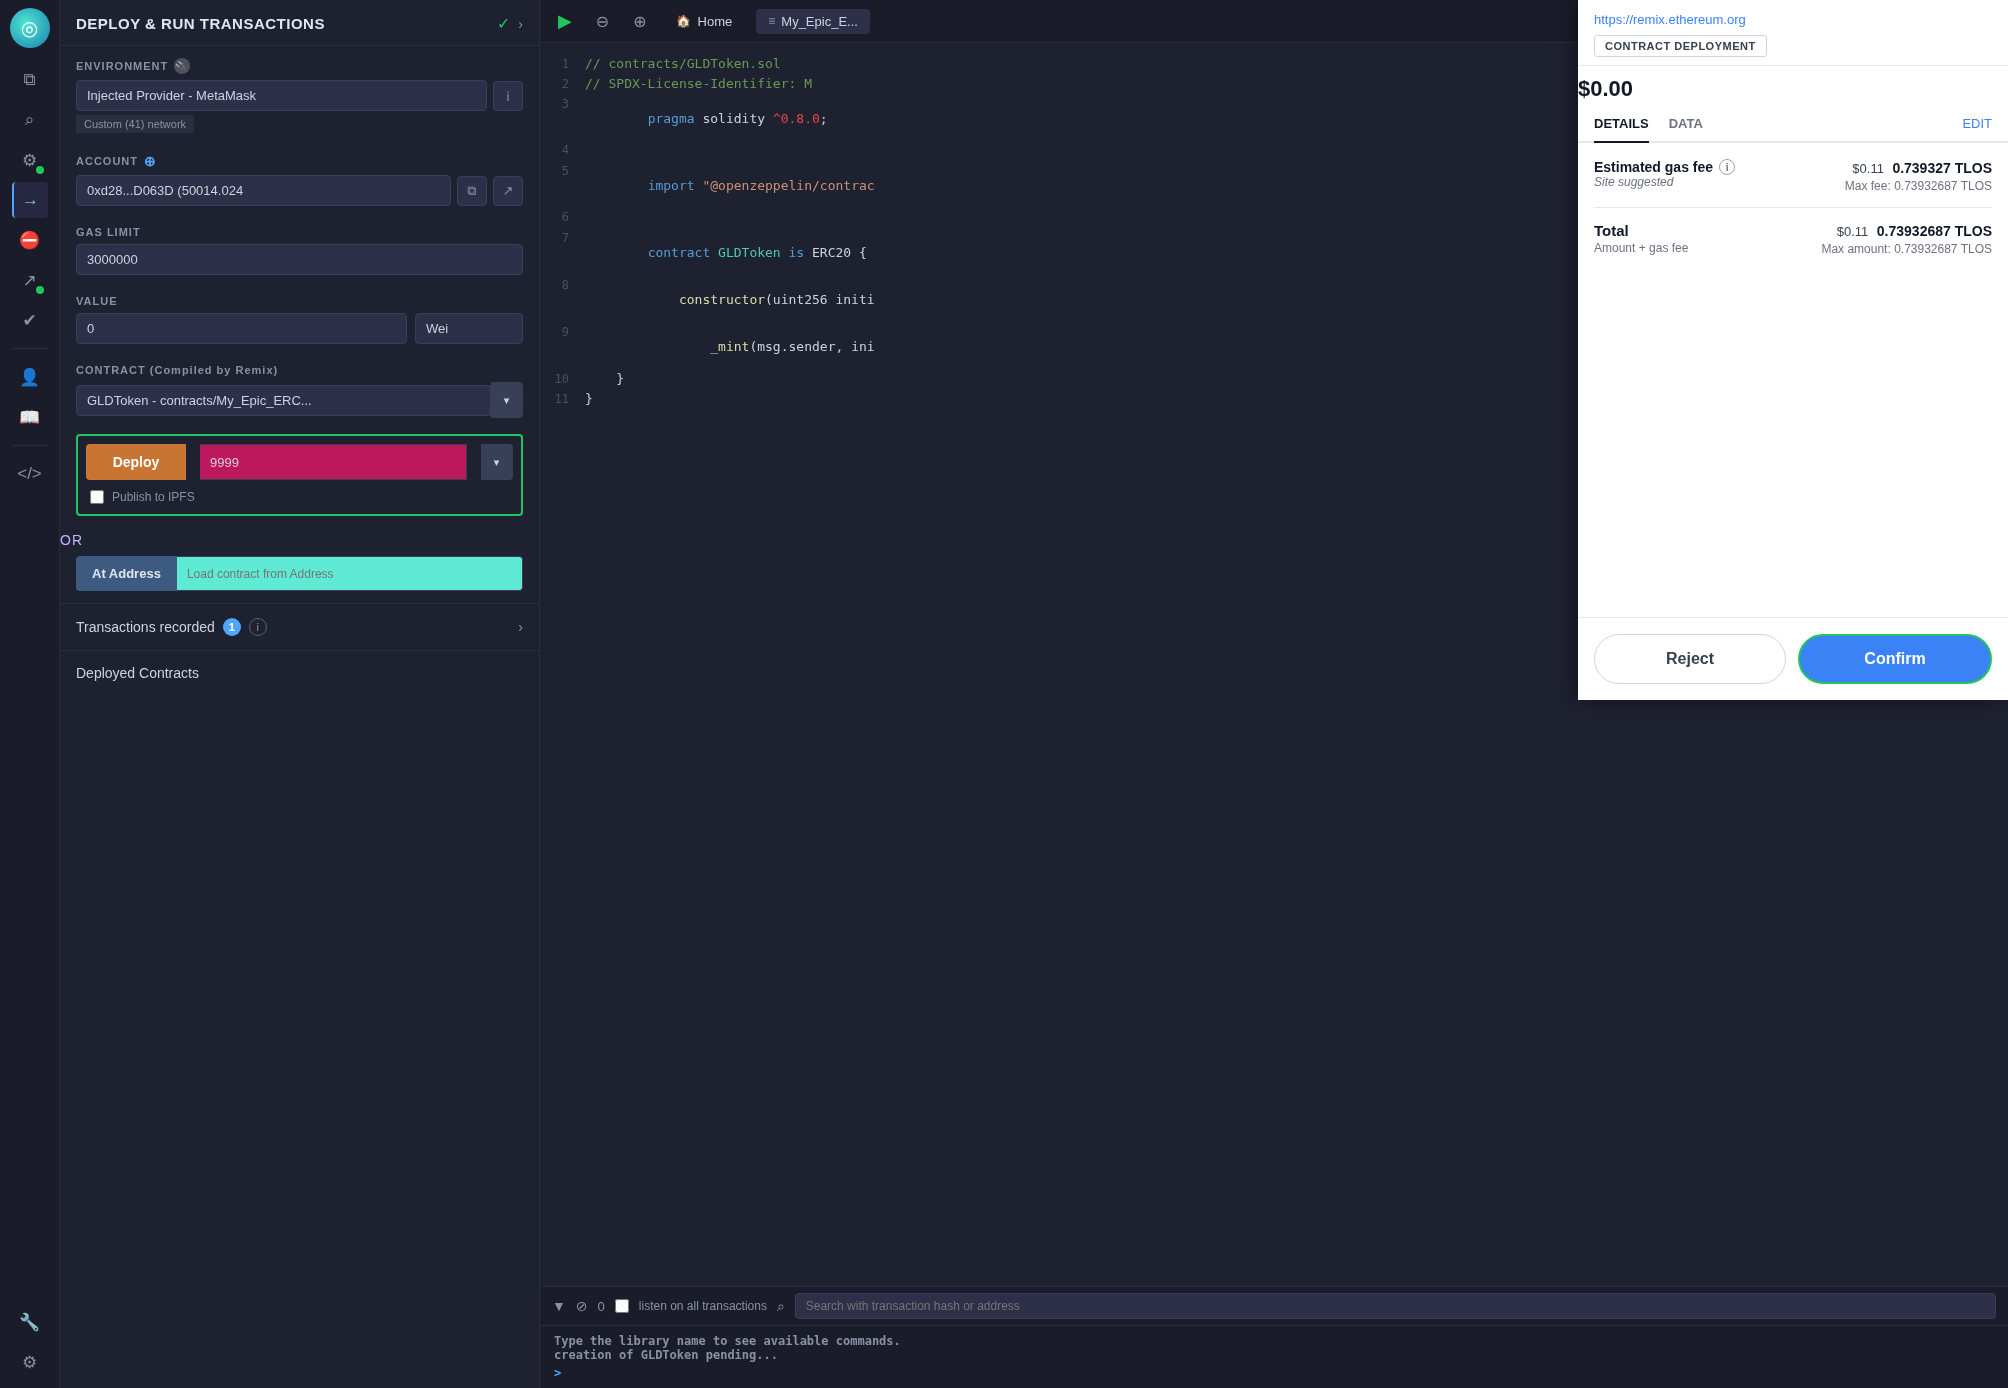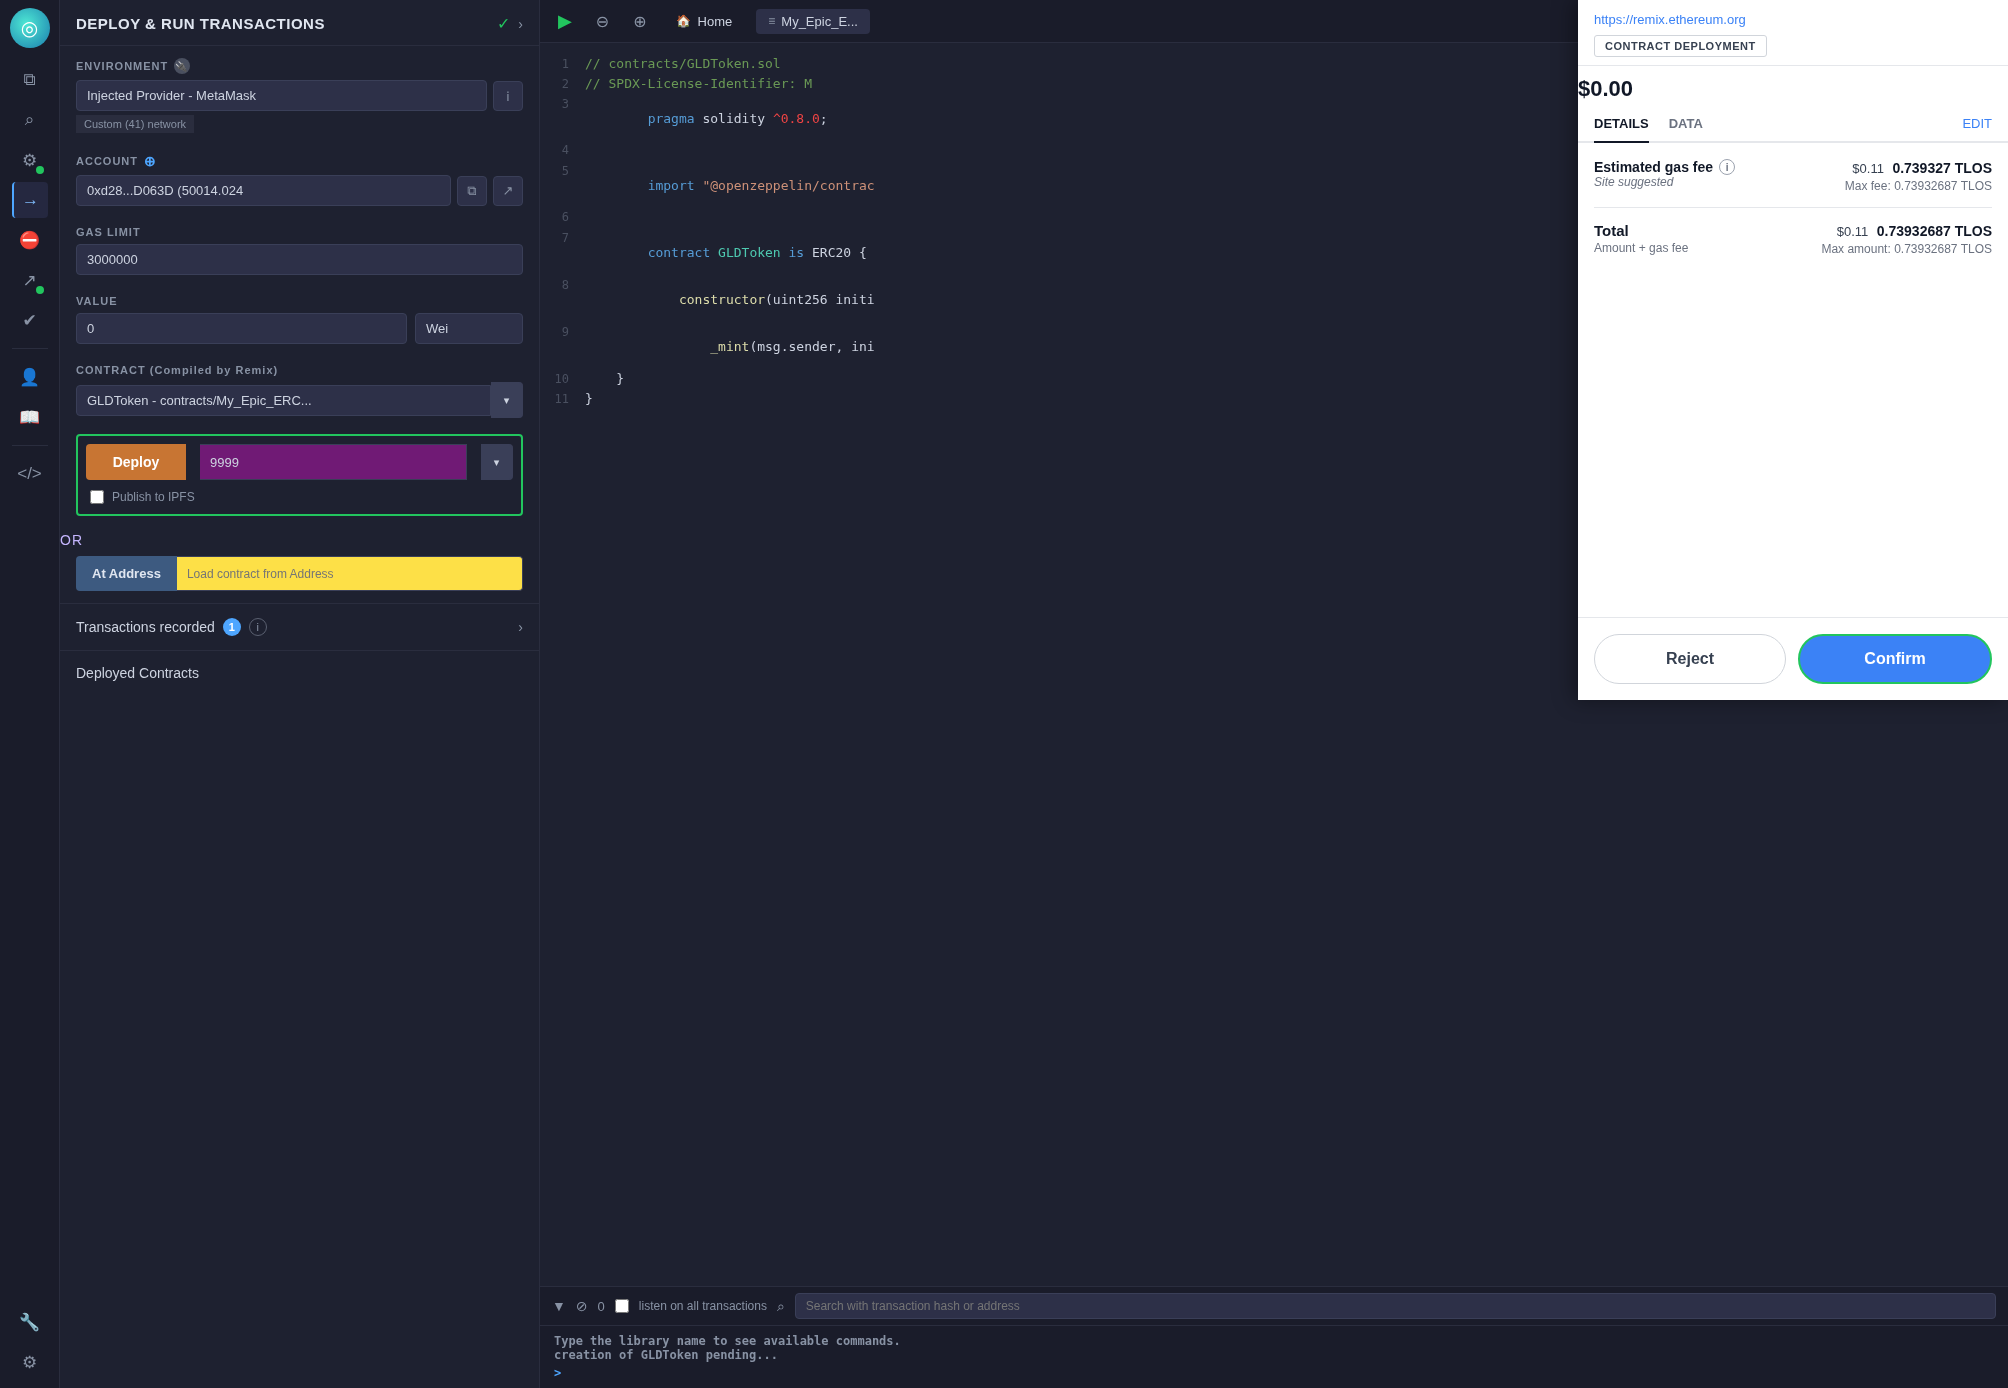--- a/index.html
+++ b/index.html
@@ -195,21 +195,21 @@
       border-radius: 4px 0 0 4px;
       color: white;
       font-weight: 700;
       font-size: 14px;
       padding: 10px 20px;
       cursor: pointer;
       min-width: 100px;
     }
     .deploy-input {
       flex: 1;
-      background: #701a75;
+      background: #be185d;
       border: 1px solid #3a3f58;
       border-left: none;
       color: #cdd3e0;
       padding: 7px 10px;
       font-size: 13px;
     }
     .deploy-chevron {
       width: 32px;
       background: #3a3f58;
       border: 1px solid #3a3f58;
@@ -252,21 +252,21 @@
       border-radius: 4px 0 0 4px;
       color: #e0e6f0;
       font-size: 13px;
       font-weight: 600;
       padding: 10px 16px;
       cursor: pointer;
       white-space: nowrap;
     }
     .at-address-input {
       flex: 1;
-      background: #fde047;
+      background: #5eead4;
       border: 1px solid #3a3f58;
       border-left: none;
       border-radius: 0 4px 4px 0;
       color: #5a6070;
       padding: 7px 10px;
       font-size: 12px;
     }
 
     .transactions-section {
       border-top: 1px solid #2a2d3e;

